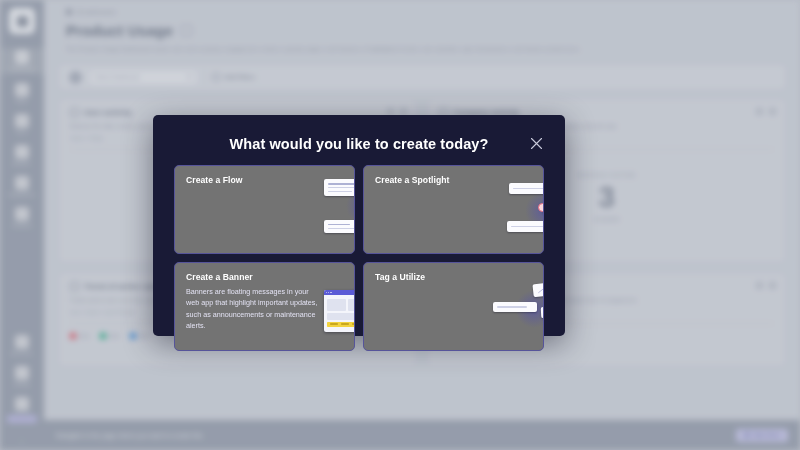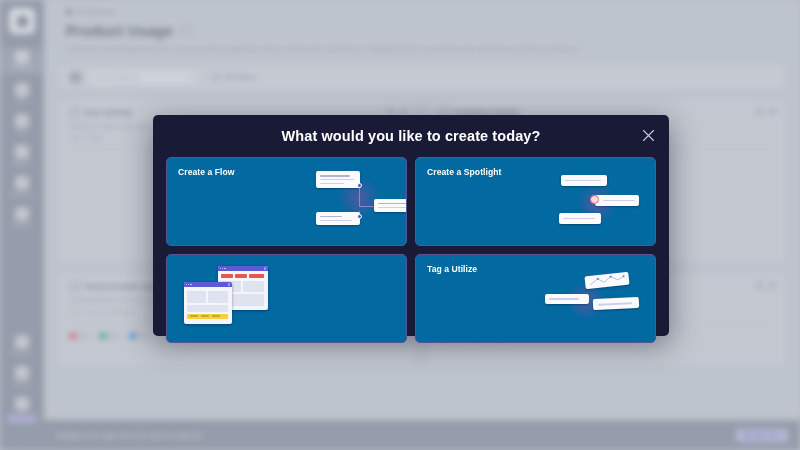--- a/index.html
+++ b/index.html
@@ -133,25 +133,25 @@
     padding: 0 8px; font-size: 5.6px; color: #6f73a8; font-weight: 600;
   }
   .bb-btn-ic { width: 6px; height: 6px; background: #9a9ecb; border-radius: 1px; }
 
   
   .scrim { position: absolute; inset: 0; background: rgba(120,126,140,0.18); }
 
   
   .modal {
     position: absolute;
-    left: 153px; top: 115px; width: 516px; height: 221px;
+    left: 153px; top: 115px; width: 412px; height: 221px;
     background: #191a36;
     border-radius: 5px;
     box-shadow: 0 8px 30px rgba(10,10,28,.45);
-    padding: 0;
+    padding: 8px;
   }
   .modal-head {
     height: 42px; display: flex; align-items: center; justify-content: center;
     position: relative;
   }
   .modal-title {
     font-size: 14.5px; font-weight: 700; color: #ffffff; letter-spacing: .1px;
   }
   .modal-close {
     position: absolute; right: 12px; top: 11px;
@@ -160,21 +160,21 @@
   }
   .modal-close svg { display: block; }
 
   .grid {
     display: grid;
     grid-template-columns: 1fr 1fr;
     gap: 8px;
     padding: 0 13px 13px 13px;
   }
   .opt-card {
-    background: #0369a1;
+    background: #737373;
     border: 1px solid #56549a;
     border-radius: 5px;
     padding: 9px 11px 10px 11px;
     display: flex; align-items: flex-start;
     min-height: 82px;
     position: relative; overflow: hidden;
     cursor: pointer;
   }
   .opt-text { width: 132px; flex: 0 0 132px; position: relative; z-index: 2;}
   .opt-title {
@@ -460,20 +460,24 @@
           <div class="wline" style="left:6px; top:12.5px; width:36px; height:1.6px;"></div>
           <div class="wbar" style="left:36px; top:28px; width:44px; height:11px;"></div>
           <div class="wline" style="left:44px; top:32.5px; width:32px; height:1.6px;"></div>
           <div class="hotspot" style="left:31px; top:28px;"></div>
           <div class="wbar" style="left:0px; top:46px; width:42px; height:11px;"></div>
           <div class="wline" style="left:4px; top:50.5px; width:32px; height:1.6px;"></div>
         </div>
       </div>
 
       <div class="opt-card">
+        <div class="opt-text">
+          <div class="opt-title">Create a Banner</div>
+          <div class="opt-desc">Banners are floating messages in your web app that highlight important updates, such as announcements or maintenance alerts.</div>
+        </div>
         <div class="opt-art">
           <div class="glow" style="left:20px; top:14px; width:40px; height:40px;"></div>
 
           <div class="win" style="left:40px; top:2px; width:50px; height:44px;">
             <div class="win-bar">
                 <span class="win-dot"></span>
                 <span class="win-dot"></span>
                 <span class="win-dot"></span>
               </div>
             <div class="win-sq"></div>

